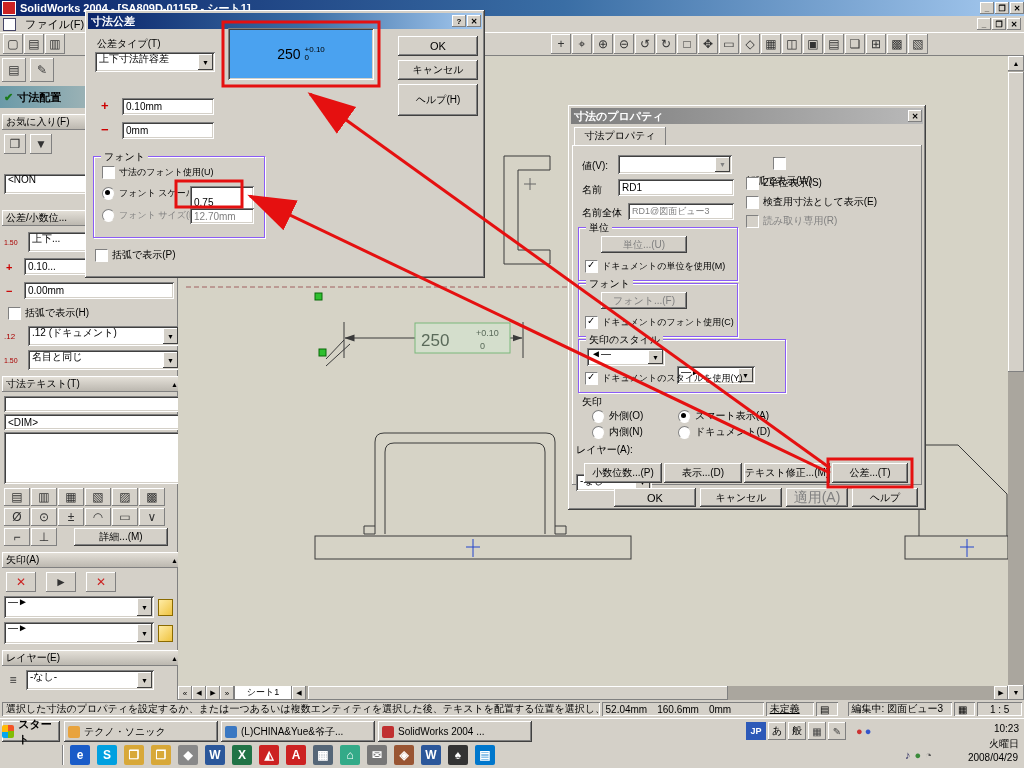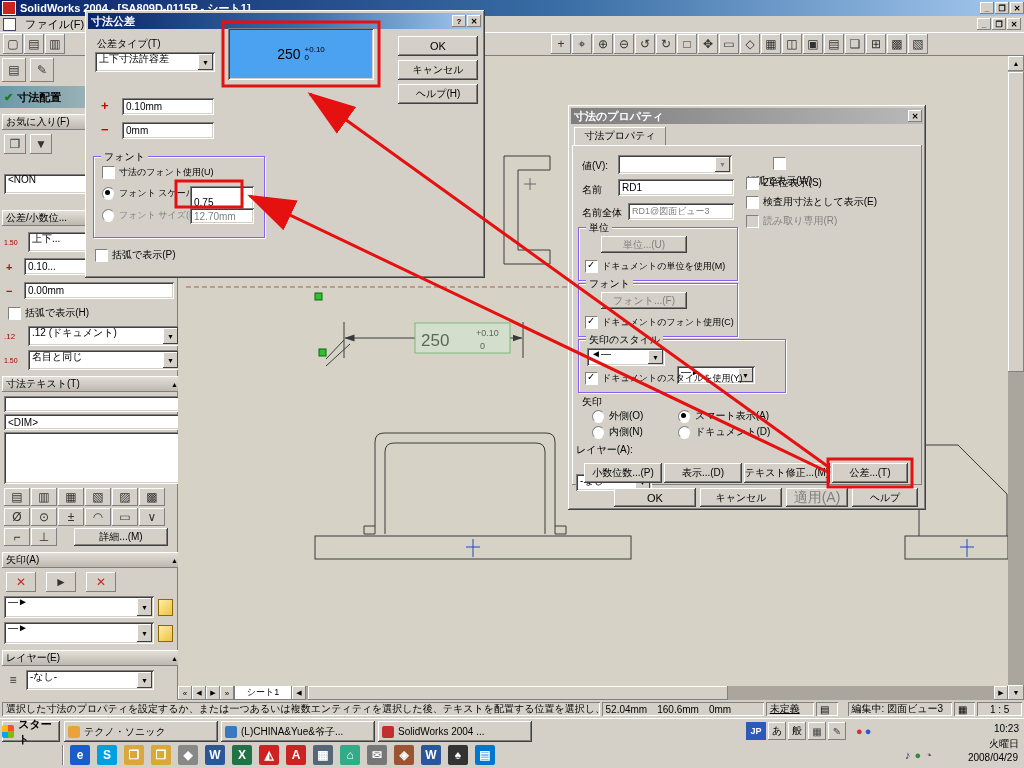--- a/index.html
+++ b/index.html
@@ -400,21 +400,21 @@
     <div class="abs sunken" style="left:143px;top:18px;width:146px;height:52px;background:#4aa2f0;display:flex;align-items:center;justify-content:center;gap:4px;">
       <span style="font-size:14px;">250</span>
       <span style="display:flex;flex-direction:column;line-height:8px;">
         <span style="font-size:8px;">+0.10</span>
         <span style="font-size:8px;">0</span>
       </span>
     </div>
 
     <span class="btn raised abs" style="left:313px;top:26px;width:80px;height:20px;">OK</span>
     <span class="btn raised abs" style="left:313px;top:50px;width:80px;height:20px;font-size:10px;">キャンセル</span>
-    <span class="btn raised abs" style="left:313px;top:74px;width:80px;height:20px;font-size:10px;">ヘルプ(H)</span>
+    <span class="btn raised abs" style="left:313px;top:74px;width:80px;height:32px;font-size:10px;">ヘルプ(H)</span>
 
     <span class="abs" style="left:16px;top:88px;color:#c00;font-weight:bold;font-size:13px;">+</span>
     <span class="field abs" style="left:37px;top:88px;width:84px;height:17px;">0.10mm</span>
     <span class="abs" style="left:16px;top:112px;color:#c00;font-weight:bold;font-size:13px;">−</span>
     <span class="field abs" style="left:37px;top:112px;width:84px;height:17px;">0mm</span>
 
     <div class="grp" style="left:8px;top:146px;width:170px;height:80px;">
       <span class="leg">フォント</span>
       <span class="abs row" style="left:8px;top:9px;">
           <span class="cb"></span>

